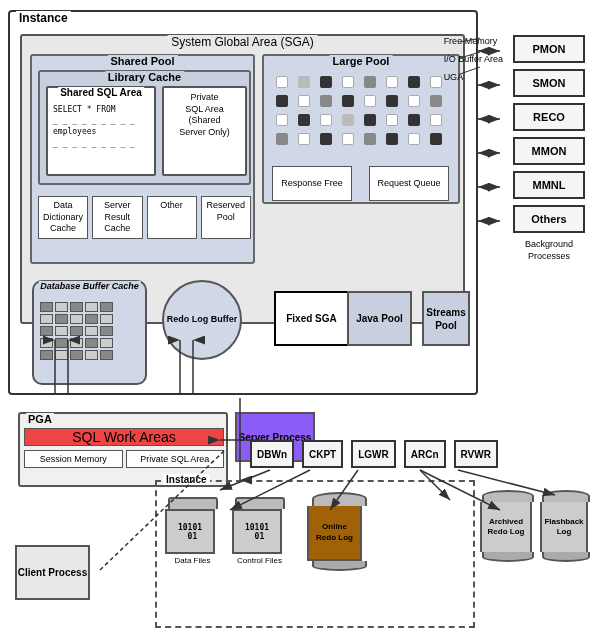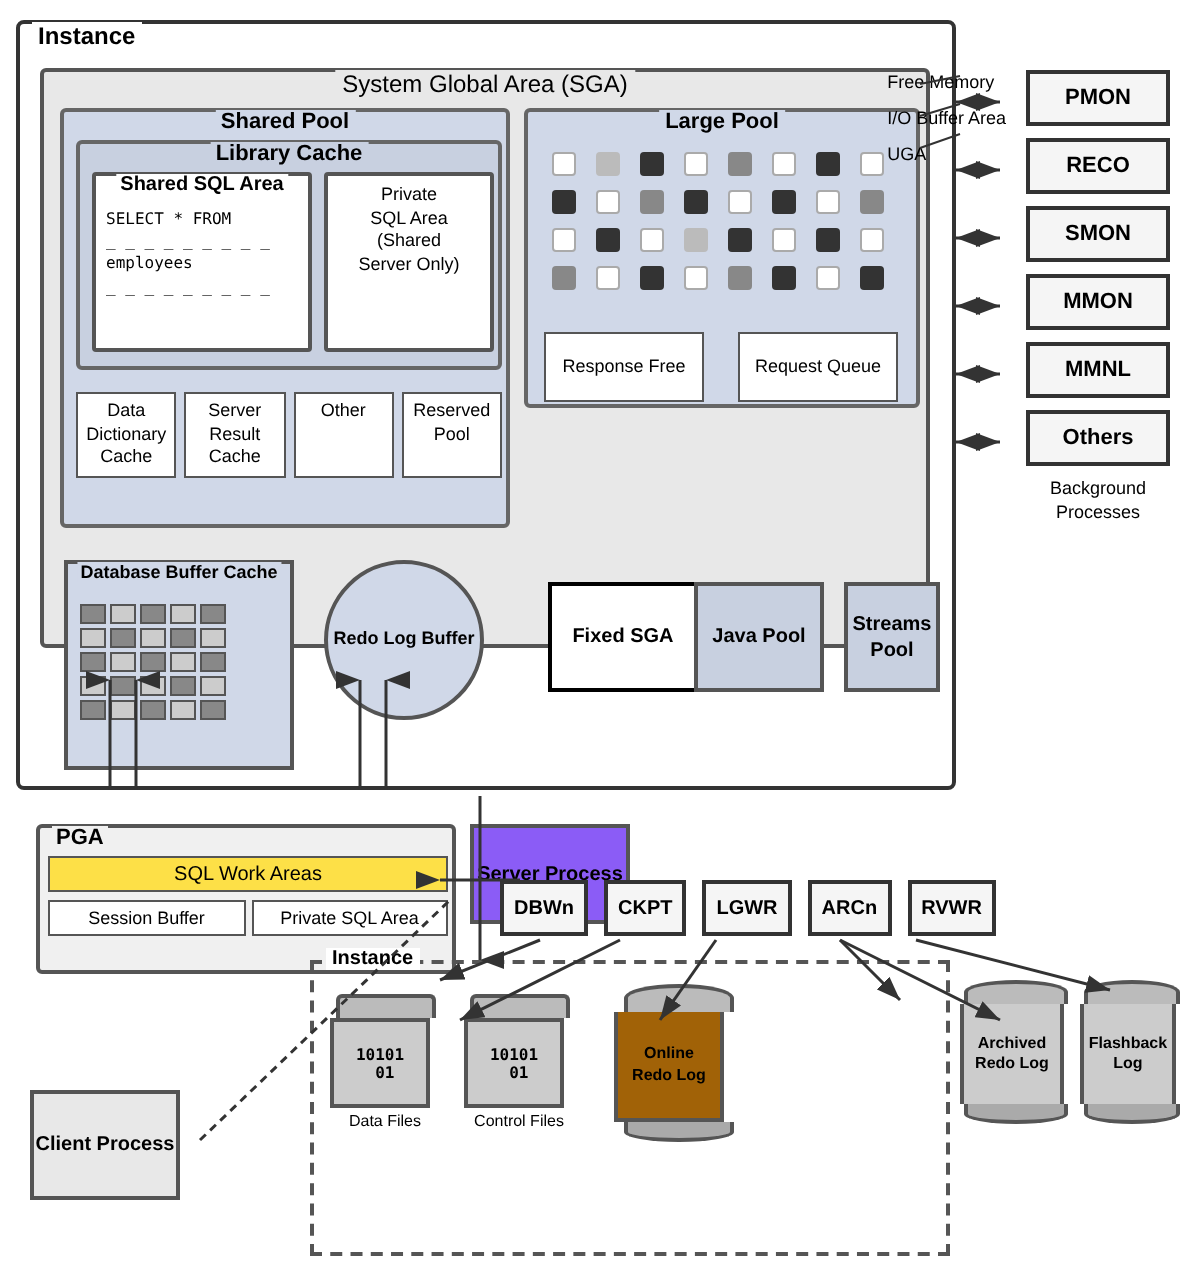--- a/index.html
+++ b/index.html
@@ -234,21 +234,22 @@
       line-height: 1.2;
     }
     .db-buffer-cache-box {
       position: absolute;
       top: 244px;
       left: 10px;
       width: 115px;
       height: 105px;
       border: 2px solid #555;
       background: #d0d8e8;
-      border-radius: 0;
+      border-radius: 10px;
+      font-style: italic;
     }
     .db-buffer-label {
       position: absolute;
       top: -1px;
       left: 50%;
       transform: translateX(-50%);
       font-weight: bold;
       font-size: 9px;
       background: #d0d8e8;
       padding: 0 2px;
@@ -360,25 +361,25 @@
       background: #f0f0f0;
       padding: 0 2px;
     }
     .sql-work-areas-box {
       position: absolute;
       top: 14px;
       left: 4px;
       width: 200px;
       height: 18px;
       border: 1px solid #555;
-      background: #fde047;
-      display: flex;
-      align-items: center;
-      justify-content: center;
-      font-size: 10px;
+      background: #ef4444;
+      display: flex;
+      align-items: center;
+      justify-content: center;
+      font-size: 14px;
     }
     .session-private-row {
       position: absolute;
       top: 36px;
       left: 4px;
       width: 200px;
       display: flex;
       gap: 3px;
     }
     .session-memory-box, .private-sql-area-box {
@@ -580,21 +581,21 @@
 
     </div>
 
     <div class="pga-box">
       <span class="pga-label">PGA</span>
       <div class="sql-work-areas-box">
         <span>SQL Work Areas</span>
       </div>
       <div class="session-private-row">
         <div class="session-memory-box">
-          <span>Session Buffer</span>
+          <span>Session Memory</span>
         </div>
         <div class="private-sql-area-box">
           <span>Private SQL Area</span>
         </div>
       </div>
     </div>
 
     <div class="server-process-box">
       <span>Server
 Process</span>
@@ -606,24 +607,24 @@
     <div>Free Memory</div>
     <div>I/O Buffer Area</div>
     <div>UGA</div>
   </div>
 
   <div style="position:absolute; top:35px; right:8px; width:72px;">
     <div class="bg-proc-box">
         <span>PMON</span>
       </div>
     <div class="bg-proc-box">
+        <span>SMON</span>
+      </div>
+    <div class="bg-proc-box">
         <span>RECO</span>
-      </div>
-    <div class="bg-proc-box">
-        <span>SMON</span>
       </div>
     <div class="bg-proc-box">
         <span>MMON</span>
       </div>
     <div class="bg-proc-box">
         <span>MMNL</span>
       </div>
     <div class="bg-proc-box">
         <span>Others</span>
       </div>

